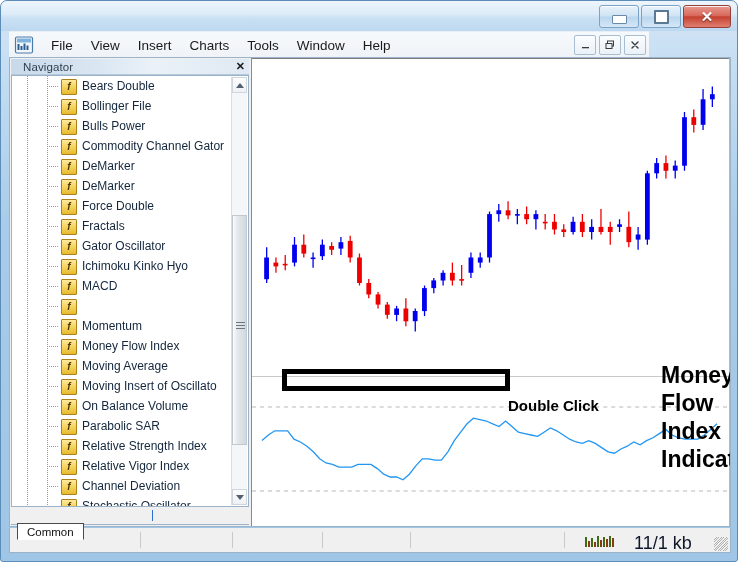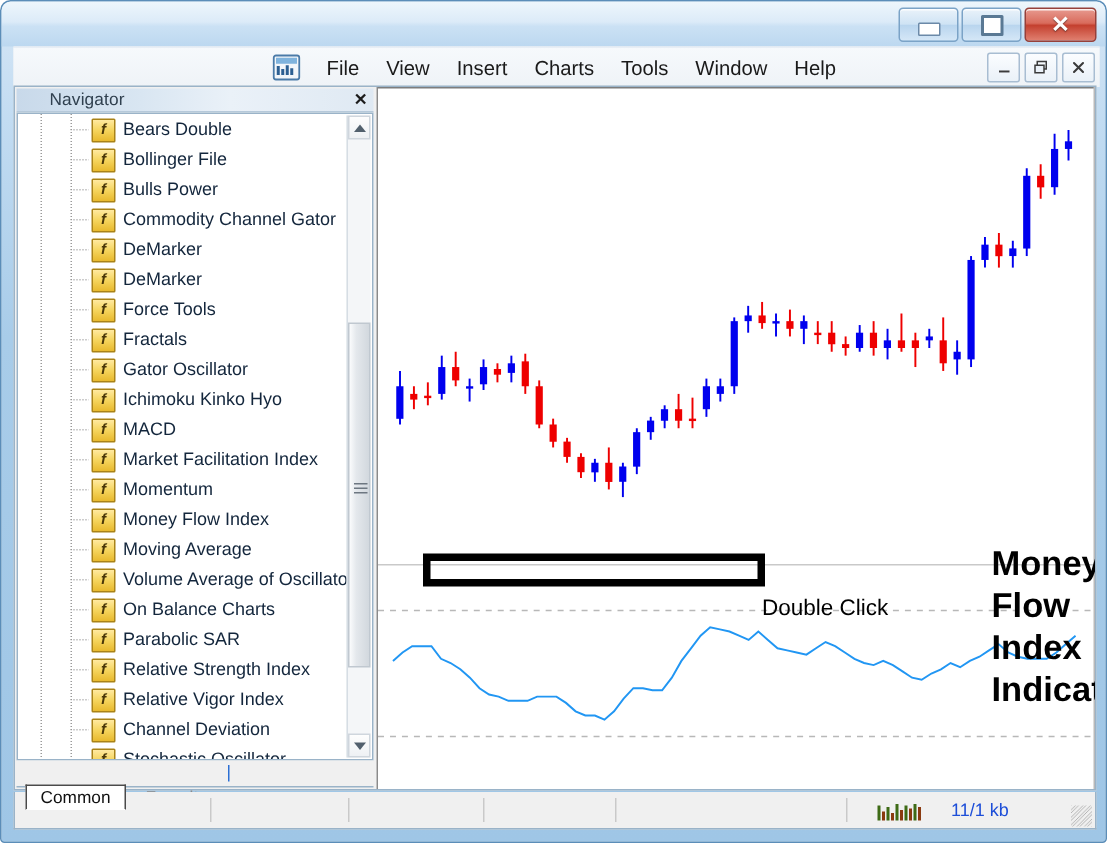--- a/index.html
+++ b/index.html
@@ -46,24 +46,24 @@
     border: 1px solid #96403a;
     background: linear-gradient(to bottom, #e79a90 0%, #d96b5c 45%, #c4402f 52%, #e08070 100%);
   }
   .cap-min-glyph { width: 13px; height: 7px; background: #fff; border: 1px solid #6b89a8; border-radius: 1px; margin-top: 5px;}
   .cap-max-glyph { width: 11px; height: 10px; background: #fff; border: 2px solid #5a7994; border-radius: 1px; }
   .cap-close-glyph { color: #fff; font-size: 15px; font-weight: bold; line-height: 1; text-shadow: 0 1px 1px rgba(0,0,0,.5); }
 
   
   #menubar {
     position: absolute; left: 8px; top: 30px;
-    width: 724px; height: 26px;
+    width: 640px; height: 26px;
     background: #f1f1f1;
     border-top: 1px solid #e8eef5;
-    display: flex; align-items: center; justify-content: center;
+    display: flex; align-items: center;
   }
   #menubar-bg-grad {
     position: absolute; left:0; top:0; width:100%; height:100%;
     background: linear-gradient(to bottom, #f6f9fc 0%, #eff3f7 100%);
   }
   #app-icon {
     position: relative;
     margin-left: 5px; margin-right: 8px;
     width: 20px; height: 20px;
   }
@@ -101,21 +101,21 @@
     box-sizing: border-box;
   }
   #nav-caption {
     position: absolute; left: 1px; top: 1px; width: 238px; height: 16px;
     background: linear-gradient(to right, #c8d9ea 0%, #d9e6f2 35%, #eaf1f8 60%, #dfe9f3 100%);
     border-bottom: 1px solid #b6c9da;
     display:flex; align-items:center;
     box-sizing: border-box;
   }
   #nav-caption-title {
-    font-size: 11.5px; color: #30404f; margin-left: 22px; letter-spacing: .1px;
+    font-size: 11.5px; color: #30404f; margin-left: 12px; letter-spacing: .1px;
   }
   #nav-close {
     position: absolute; right: 4px; top: 1px;
     font-size: 11px; font-weight: bold; color: #1b1b1b;
   }
   #nav-list-frame {
     position: absolute; left: 1px; top: 17px;
     width: 238px; height: 432px;
     background: #ffffff;
     border: 1px solid #9ab3c8;
@@ -246,21 +246,21 @@
   
   #ann-box {
     position: absolute; left: 30px; top: 311px;
     width: 228px; height: 22px;
     border: 5px solid #000;
     box-sizing: border-box;
     z-index: 30;
   }
   #ann-doubleclick {
     position: absolute; left: 256px; top: 339px;
-    font-size: 15px; font-weight: normal; color: #000;
+    font-size: 15px; font-weight: bold; color: #000;
     z-index: 30;
     text-align: center;
   }
   #ann-title {
     position: absolute; left: 409px; top: 303px;
     font-size: 23px; font-weight: bold; color: #000;
     line-height: 28px;
     z-index: 30;
   }
 
@@ -272,21 +272,21 @@
     border: 1px solid #9ab3c8;
     border-top: none;
     box-sizing: border-box;
     display: flex; align-items: center;
   }
   .sb-sep { position: absolute; top: 4px; width: 1px; height: 16px; background: #c9c9c9; }
   #status-net-icon { position: absolute; left: 575px; top: 7px; width: 30px; height: 12px; display:flex; align-items:flex-end; gap:1px; }
   #status-net-icon i { display:block; width: 2px; }
   #status-kb {
     position: absolute; left: 624px; top: 5px;
-    font-size: 12px; color: #1d4ed8;
+    font-size: 18px; color: #0f172a;
   }
   #status-grip {
     position: absolute; right: 2px; bottom: 1px; width: 14px; height: 14px;
     background:
       linear-gradient(135deg, transparent 45%, #b0b0b0 45%, #b0b0b0 55%, transparent 55%) 0 0/5px 5px,
       linear-gradient(135deg, transparent 45%, #b0b0b0 45%, #b0b0b0 55%, transparent 55%) 4px 4px/5px 5px;
   }
 </style>
 </head>
 <body>
@@ -387,21 +387,21 @@
               <span class="nav-label">DeMarker</span>
             </div>
             <div class="nav-row">
               <div class="elbow"></div>
               <div class="fx-icon">f</div>
               <span class="nav-label">DeMarker</span>
             </div>
             <div class="nav-row">
               <div class="elbow"></div>
               <div class="fx-icon">f</div>
-              <span class="nav-label">Force Tools</span>
+              <span class="nav-label">Force Double</span>
             </div>
             <div class="nav-row">
               <div class="elbow"></div>
               <div class="fx-icon">f</div>
               <span class="nav-label">Fractals</span>
             </div>
             <div class="nav-row">
               <div class="elbow"></div>
               <div class="fx-icon">f</div>
               <span class="nav-label">Gator Oscillator</span>
@@ -412,46 +412,45 @@
               <span class="nav-label">Ichimoku Kinko Hyo</span>
             </div>
             <div class="nav-row">
               <div class="elbow"></div>
               <div class="fx-icon">f</div>
               <span class="nav-label">MACD</span>
             </div>
             <div class="nav-row">
               <div class="elbow"></div>
               <div class="fx-icon">f</div>
-              <span class="nav-label">Market Facilitation Index</span>
             </div>
             <div class="nav-row">
               <div class="elbow"></div>
               <div class="fx-icon">f</div>
               <span class="nav-label">Momentum</span>
             </div>
             <div class="nav-row">
               <div class="elbow"></div>
               <div class="fx-icon">f</div>
               <span class="nav-label">Money Flow Index</span>
             </div>
             <div class="nav-row">
               <div class="elbow"></div>
               <div class="fx-icon">f</div>
               <span class="nav-label">Moving Average</span>
             </div>
             <div class="nav-row">
               <div class="elbow"></div>
               <div class="fx-icon">f</div>
-              <span class="nav-label">Volume Average of Oscillato</span>
-            </div>
-            <div class="nav-row">
-              <div class="elbow"></div>
-              <div class="fx-icon">f</div>
-              <span class="nav-label">On Balance Charts</span>
+              <span class="nav-label">Moving Insert of Oscillato</span>
+            </div>
+            <div class="nav-row">
+              <div class="elbow"></div>
+              <div class="fx-icon">f</div>
+              <span class="nav-label">On Balance Volume</span>
             </div>
             <div class="nav-row">
               <div class="elbow"></div>
               <div class="fx-icon">f</div>
               <span class="nav-label">Parabolic SAR</span>
             </div>
             <div class="nav-row">
               <div class="elbow"></div>
               <div class="fx-icon">f</div>
               <span class="nav-label">Relative Strength Index</span>

